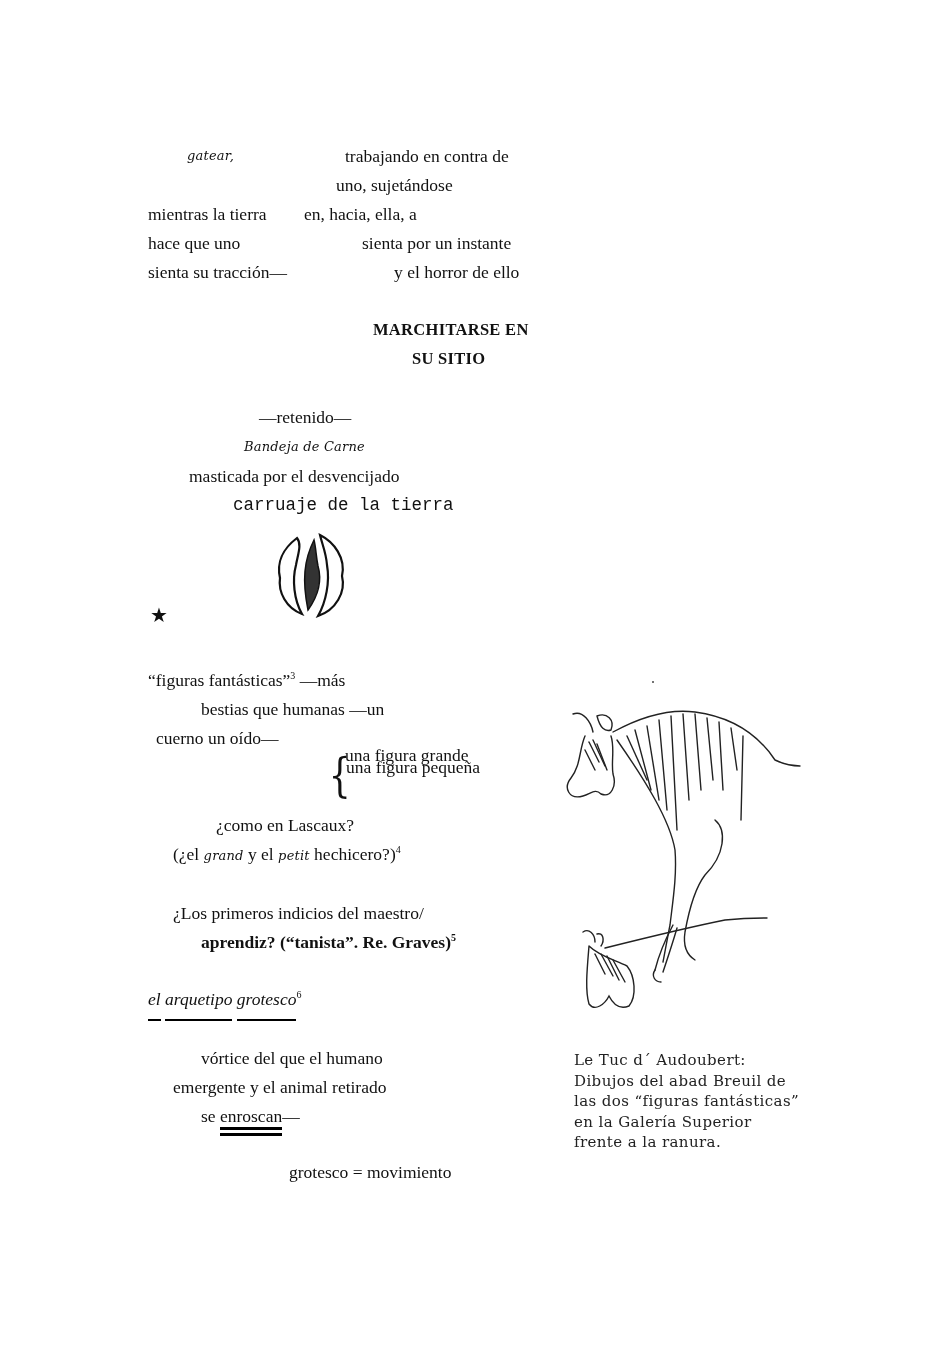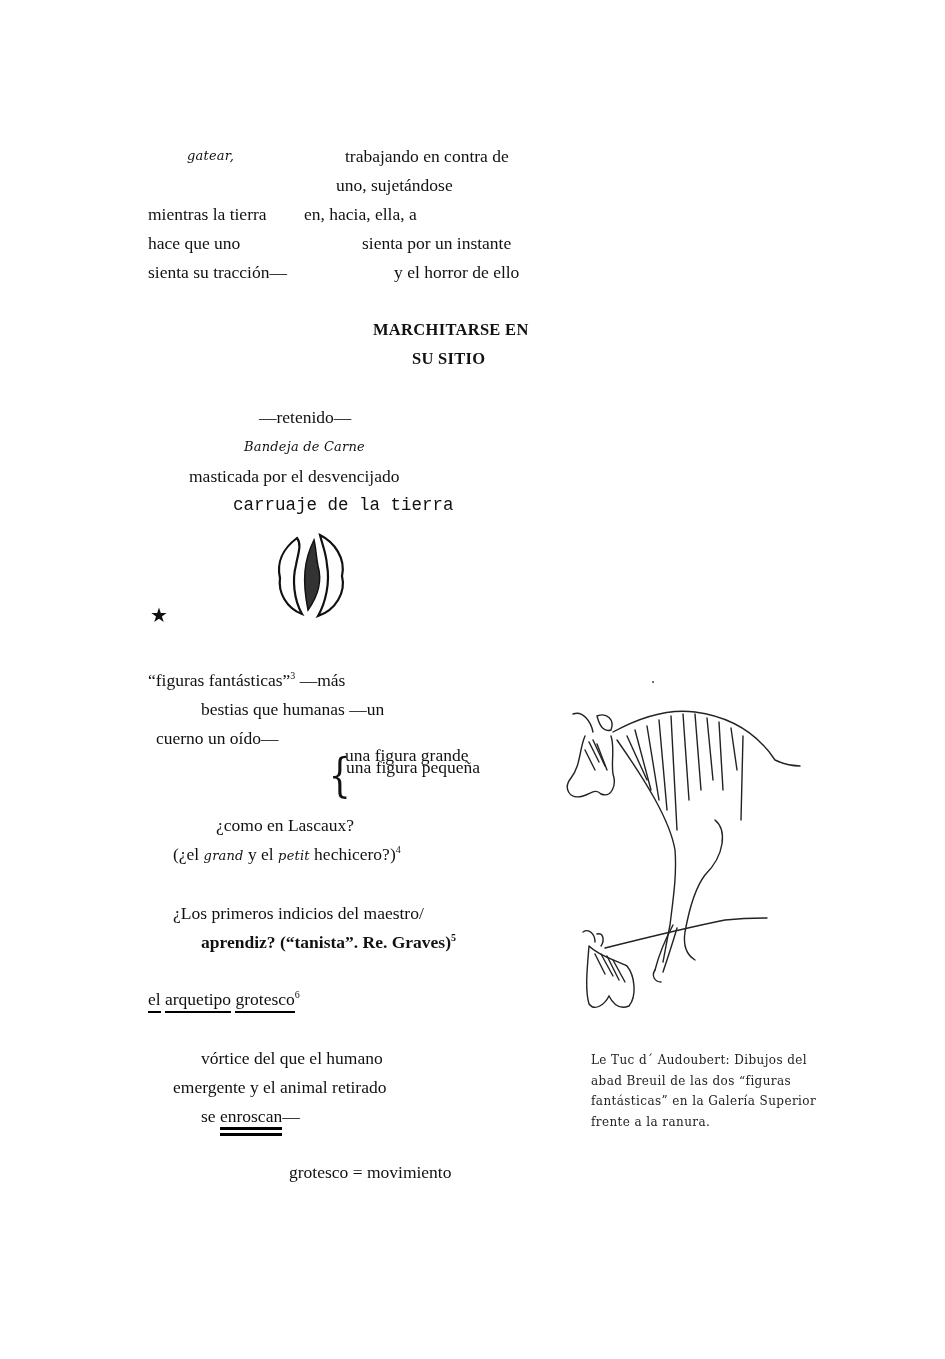--- a/index.html
+++ b/index.html
@@ -2,27 +2,27 @@
 <html><head>
 <meta charset="utf-8">
 <style>
   html, body { margin: 0; padding: 0; background: #ffffff; }
   body { width: 945px; height: 1359px; position: relative; overflow: hidden;
          font-family: "Liberation Serif", "DejaVu Serif", serif; color: #111; }
   .ln { position: absolute; font-size: 17.5px; line-height: 20px; white-space: nowrap; }
   .it { font-style: italic; font-family: "DejaVu Serif", serif; font-size: 13px; letter-spacing: 0.2px; }
   .sc { font-size: 16.5px; letter-spacing: 0.3px; font-weight: bold; }
   sup { font-size: 10px; vertical-align: 7px; line-height: 0; }
-  .u1 { border-bottom: 2.5px solid #000; padding-bottom: 2px; }
+  .u1 { border-bottom: 2.5px solid #000; padding-bottom: 10px; font-style: italic; }
   .u2 { position: relative; display: inline-block; }
   .u2::after { content: ""; position: absolute; left: 0; right: 0; bottom: -10px; height: 9px;
                border-top: 3px solid #000; border-bottom: 3px solid #000; box-sizing: border-box; }
   .u2::before { content: ""; position: absolute; left: 0; right: 0; bottom: -4px; height: 3px; background: #000; }
   .caption { position: absolute; left: 574px; top: 1050px; width: 230px;
-             font-family: "DejaVu Serif", serif; font-size: 12px; line-height: 20.5px; letter-spacing: 0.4px; color: #222; margin-left: 17px; }
+             font-family: "DejaVu Serif", serif; font-size: 15px; line-height: 20.5px; letter-spacing: 0.4px; color: #222; }
   .brace { position: absolute; left: 325px; top: 752px; font-size: 46px; line-height: 46px;
            font-family: "DejaVu Serif", serif; transform: scaleX(0.75); }
   .star { position: absolute; left: 150px; top: 605px; font-size: 20px; line-height: 20px; }
   svg { position: absolute; }
 </style>
 </head>
 <body>
 
 <div class="ln it" style="left:187px;top:146px;">gatear,</div>
 <div class="ln" style="left:345px;top:146px;">trabajando en contra de</div>

